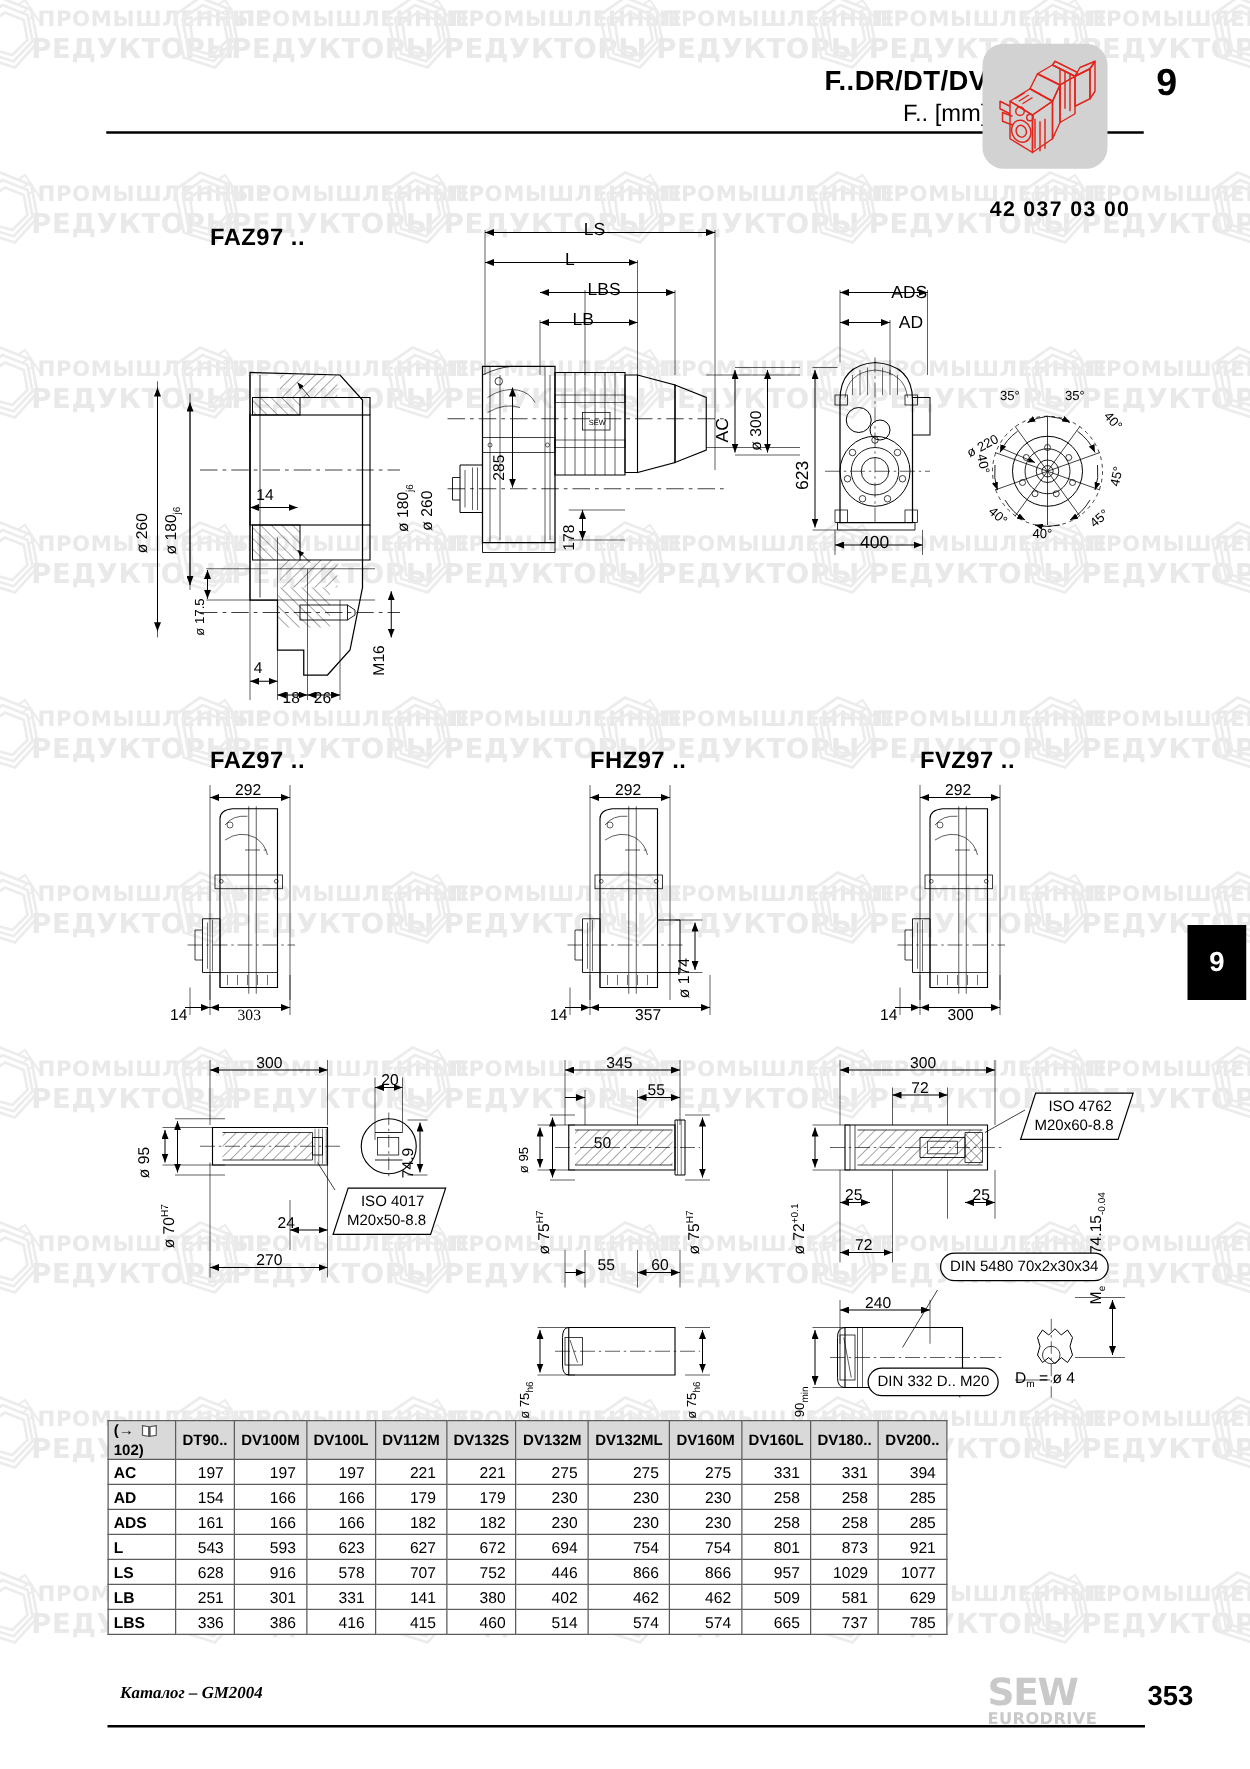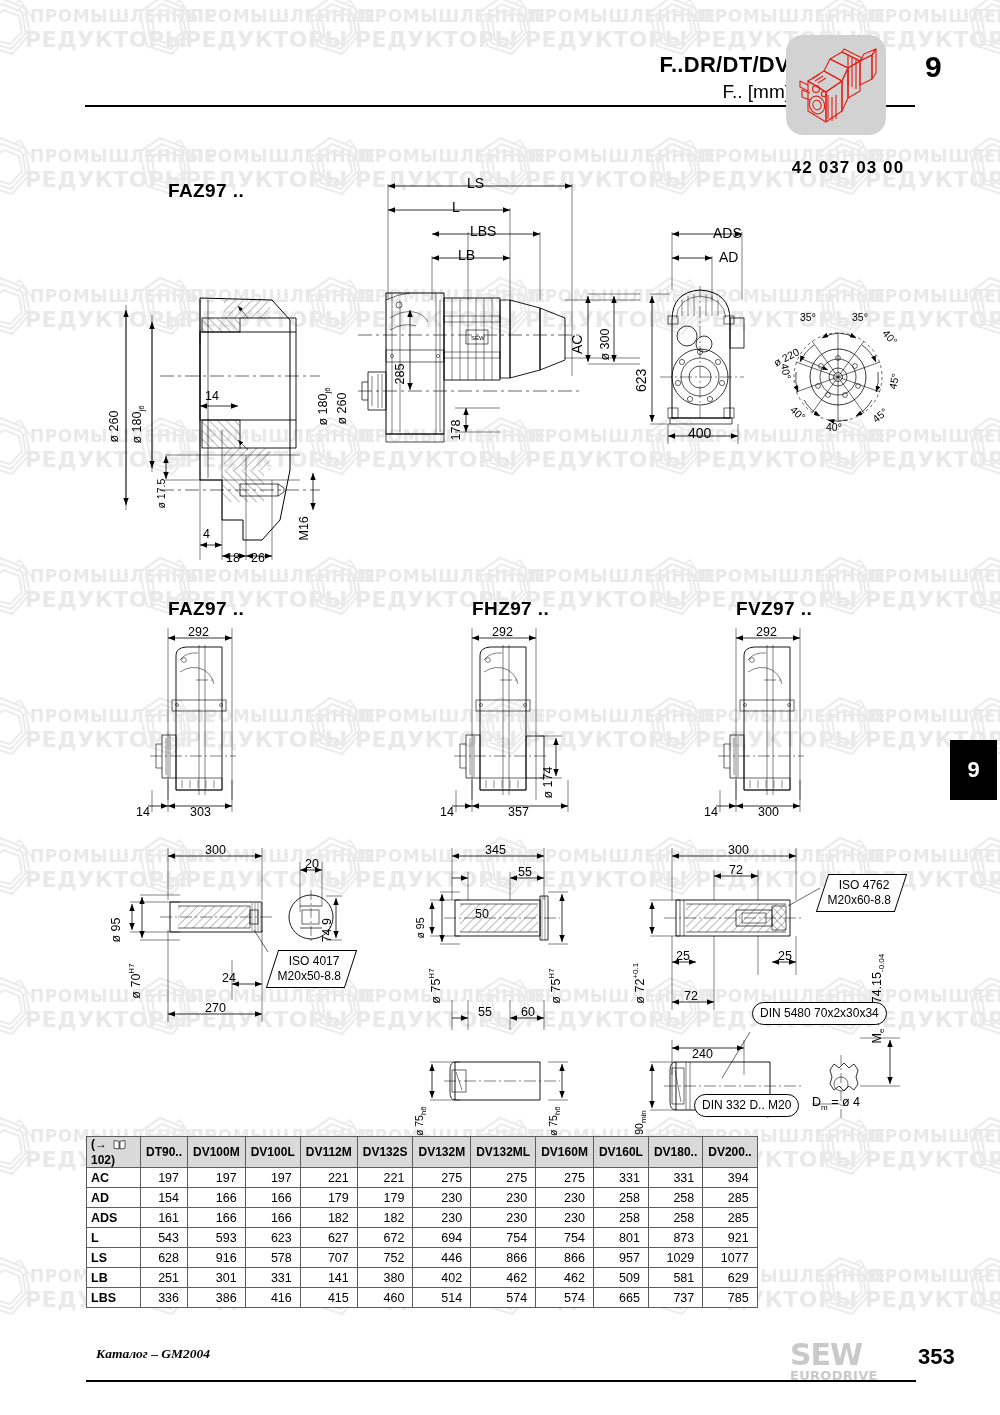--- a/index.html
+++ b/index.html
@@ -1679,21 +1679,21 @@
 <div class="dim sm" style="left:882px;top:332px;transform:rotate(48deg);">40°</div>
 <div class="dim sm" style="left:886px;top:376px;transform:rotate(-78deg);">45°</div>
 <div class="dim sm" style="left:872px;top:410px;transform:rotate(-40deg);">45°</div>
 <div class="dim sm" style="left:826px;top:422px;">40°</div>
 <div class="dim sm" style="left:790px;top:408px;transform:rotate(42deg);">40°</div>
 <div class="dim sm" style="left:778px;top:366px;transform:rotate(78deg);">40°</div>
 <div class="dim sm" style="left:773px;top:352px;transform:rotate(-28deg);">ø 220</div>
 
 <div class="dim" style="left:188px;top:626px;">292</div>
 <div class="dim" style="left:136px;top:806px;">14</div>
-<div class="dim" style="left:190px;top:806px;">303</div>
+<div class="dim" style="left:190px;top:806px;font-family:Liberation Serif, serif;">303</div>
 
 <div class="dim" style="left:492px;top:626px;">292</div>
 <div class="dim" style="left:440px;top:806px;">14</div>
 <div class="dim" style="left:508px;top:806px;">357</div>
 <div class="dim rot90" style="left:554px;top:786px;">ø 174</div>
 
 <div class="dim" style="left:756px;top:626px;">292</div>
 <div class="dim" style="left:704px;top:806px;">14</div>
 <div class="dim" style="left:758px;top:806px;">300</div>
 
@@ -1714,21 +1714,21 @@
 <div class="dim rot90" style="left:442px;top:990px;"><span>ø 75</span><span class="sup">H7</span></div>
 <div class="dim rot90" style="left:562px;top:990px;"><span>ø 75</span><span class="sup">H7</span></div>
 <div class="dim rot90 sm" style="left:428px;top:1122px;"><span>ø 75</span><span class="sub">h6</span></div>
 <div class="dim rot90 sm" style="left:562px;top:1122px;"><span>ø 75</span><span class="sub">h6</span></div>
 
 <div class="dim" style="left:728px;top:844px;">300</div>
 <div class="dim" style="left:729px;top:864px;">72</div>
 <div class="dim" style="left:676px;top:950px;">25</div>
 <div class="dim" style="left:778px;top:950px;">25</div>
 <div class="dim" style="left:684px;top:990px;">72</div>
-<div class="dim" style="left:692px;top:1036px;margin-top:12px;">240</div>
+<div class="dim" style="left:692px;top:1036px;">240</div>
 <div class="dim rot90" style="left:646px;top:990px;"><span>ø 72</span><span class="sup">+0.1</span></div>
 <div class="dim rot90 sm" style="left:648px;top:1130px;"><span>ø 90</span><span class="sub">min</span></div>
 <div class="dim rot90" style="left:886px;top:1028px;"><span>M</span><span class="sub">e</span> <span>= ø 74.15</span><span class="sub">-0.04</span></div>
 <div class="dim" style="left:812px;top:1096px;"><span>D</span><span class="sub">m</span> <span>= ø 4</span></div>
 
 <div class="callout skew" style="left:272px;top:950px;">
   <span>ISO 4017</span>
   <span>M20x50-8.8</span>
 </div>
 <div class="callout skew" style="left:822px;top:874px;">

